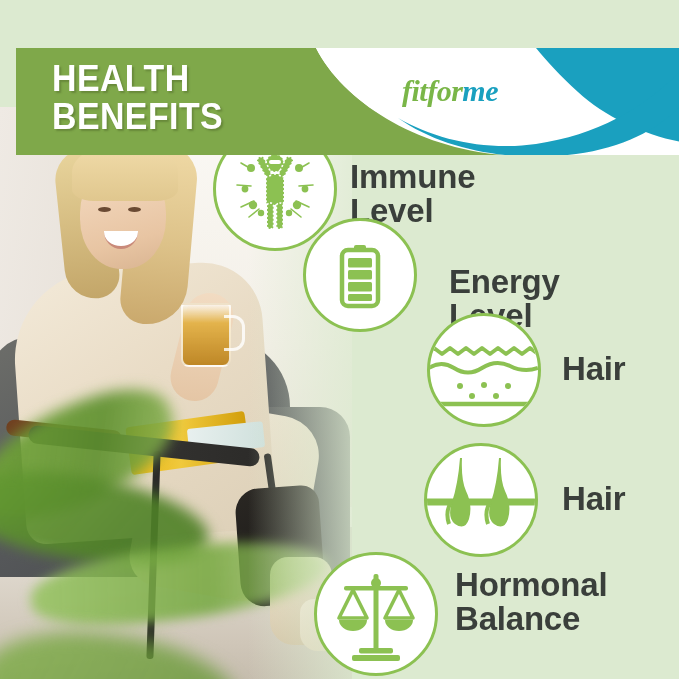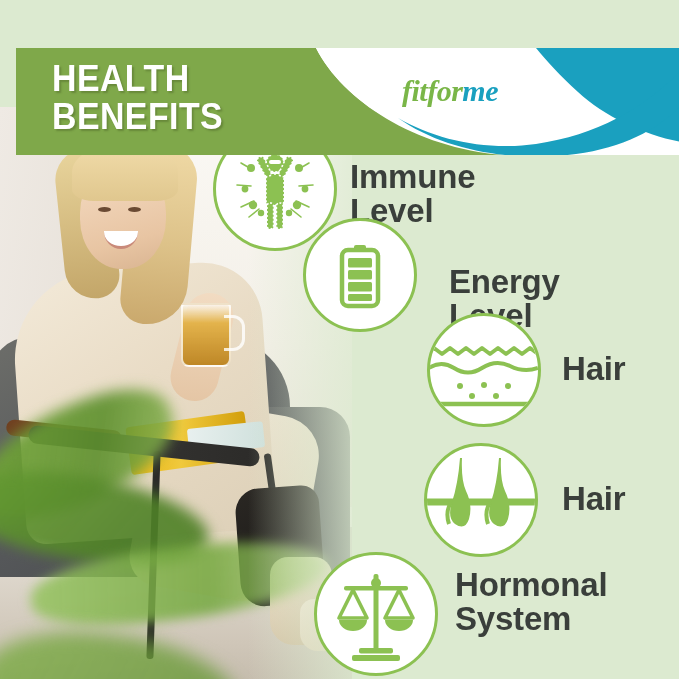--- a/index.html
+++ b/index.html
@@ -376,21 +376,21 @@
           <path d="M27 26 L13 54 L41 54 Z"></path>
           <path d="M73 26 L59 54 L87 54 Z"></path>
         </g>
         <g fill="#8cc152">
           <path d="M13 56 a14 11 0 0 0 28 0 Z"></path>
           <path d="M59 56 a14 11 0 0 0 28 0 Z"></path>
         </g>
       </svg>
     </div>
     <div class="blabel" style="left:455px;top:568px;">Hormonal
-System</div>
+Balance</div>
   </div>
 
   <div class="header">
     <svg class="header-white-wave" viewBox="0 0 679 107" preserveAspectRatio="none">
       <path d="M300 0 C 330 60, 420 112, 530 104 C 600 99, 650 64, 679 26 L679 0 Z" fill="#ffffff"></path>
       <path d="M300 0 C 332 62, 424 116, 536 107 L679 107 L679 20 C 652 62, 600 94, 536 96 C 430 100, 342 54, 316 0 Z" fill="#ffffff"></path>
       <path d="M520 0 C 560 0, 620 0, 679 0 L679 96 C 640 92, 592 72, 562 44 C 544 28, 530 12, 520 0 Z" fill="#1aa0bf"></path>
       <path d="M679 8 C 640 52, 590 86, 520 96 C 470 103, 420 92, 382 70 C 430 104, 500 114, 560 106 C 620 98, 660 70, 679 40 Z" fill="#1aa0bf"></path>
     </svg>
     <div class="header-title">HEALTH

